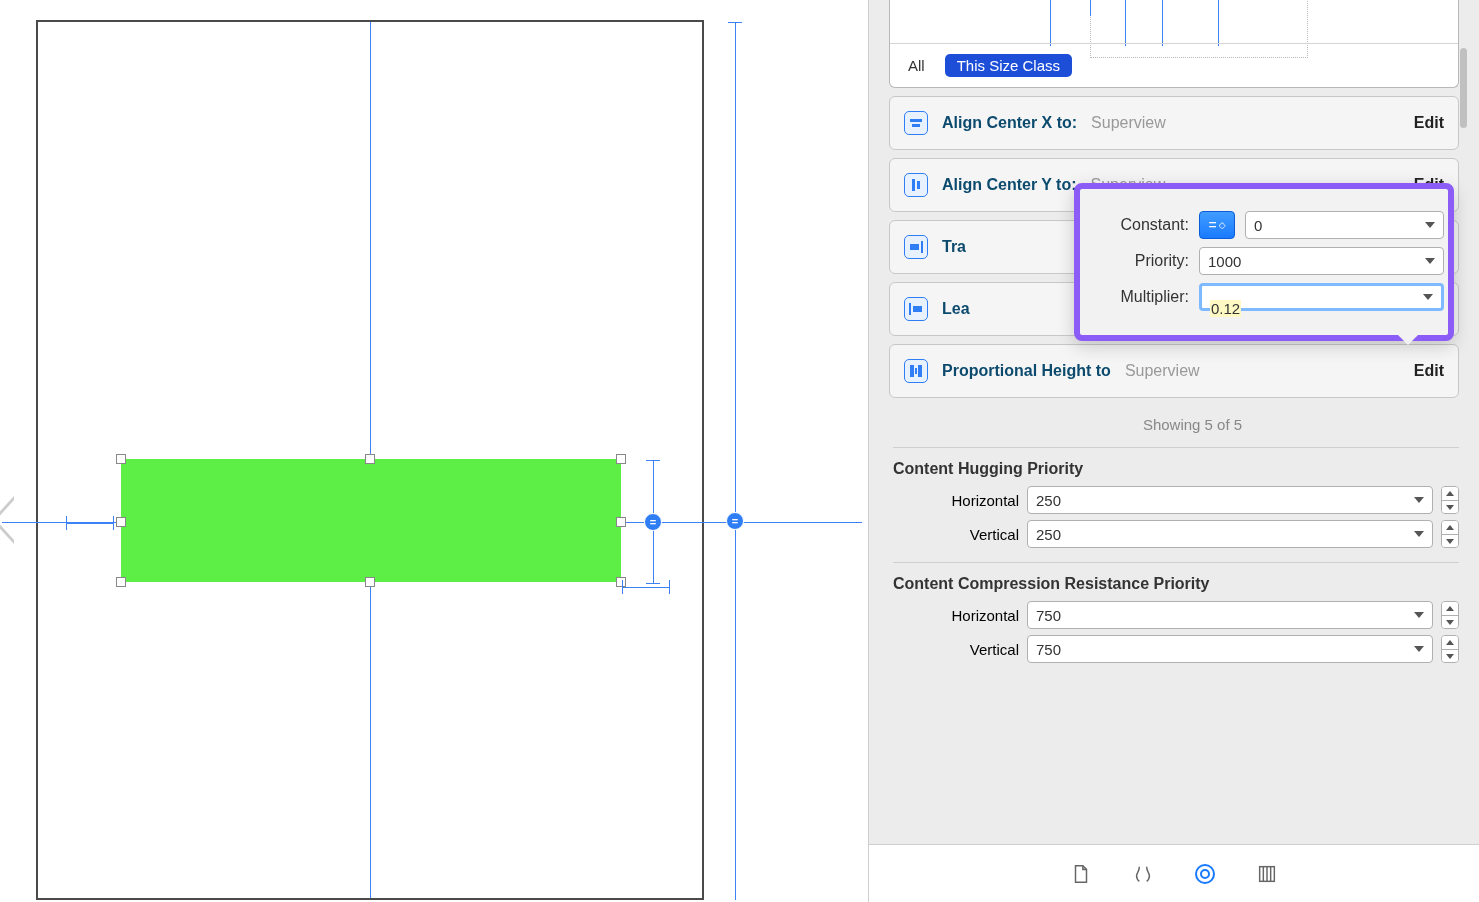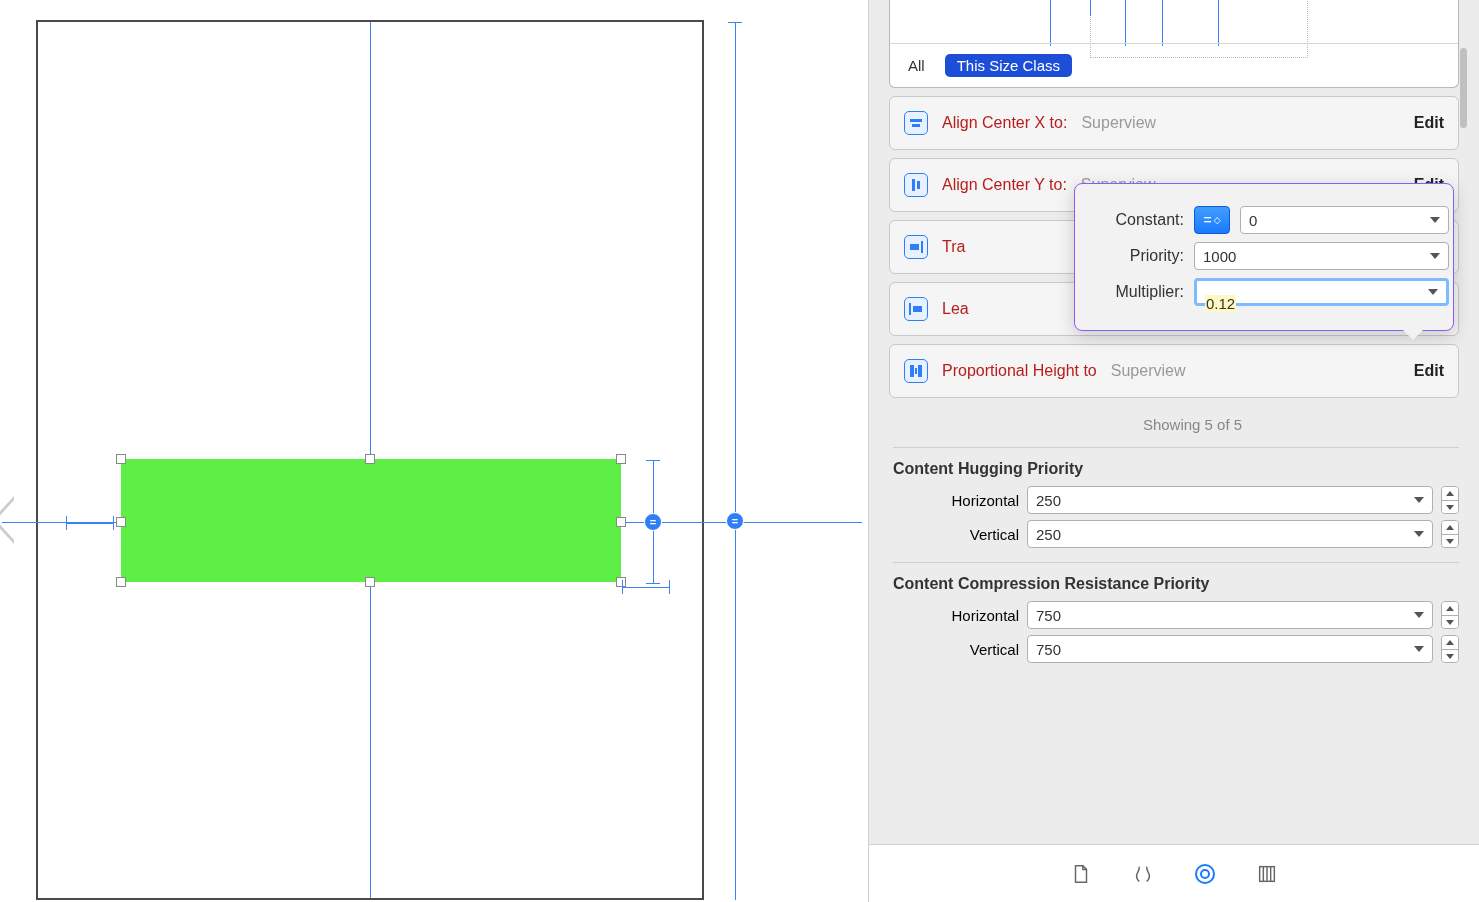--- a/index.html
+++ b/index.html
@@ -155,31 +155,31 @@
 }
 .constraint-icon {
   width: 24px; height: 24px;
   border-radius: 5px;
   background: #e8f1ff;
   border: 1.5px solid #2f7ef6;
   display:flex;align-items:center;justify-content:center;
   flex-shrink:0;
 }
 .constraint-icon svg { width:16px; height:16px; }
-.constraint-label { color:#b91c1c; }
+.constraint-label { color:#0c4a6e;font-weight:bold; }
 .constraint-target { color:#999; }
 .constraint-edit { margin-left:auto; font-weight:600; color:#222; cursor:pointer; }
 
 .popover {
   position: absolute;
   right: 4px;
   top: -162px;
   width: 380px;
   background: #f2f2f2;
-  border: 1px solid #8b5cf6;
+  border: 6px solid #8b5cf6;
   border-radius: 8px;
   box-shadow: 0 5px 18px rgba(0,0,0,0.18);
   padding: 14px 4px 16px 14px;
   z-index: 50;
 }
 .popover::after {
   content: "";
   position:absolute;
   bottom:-10px;
   right:30px;

